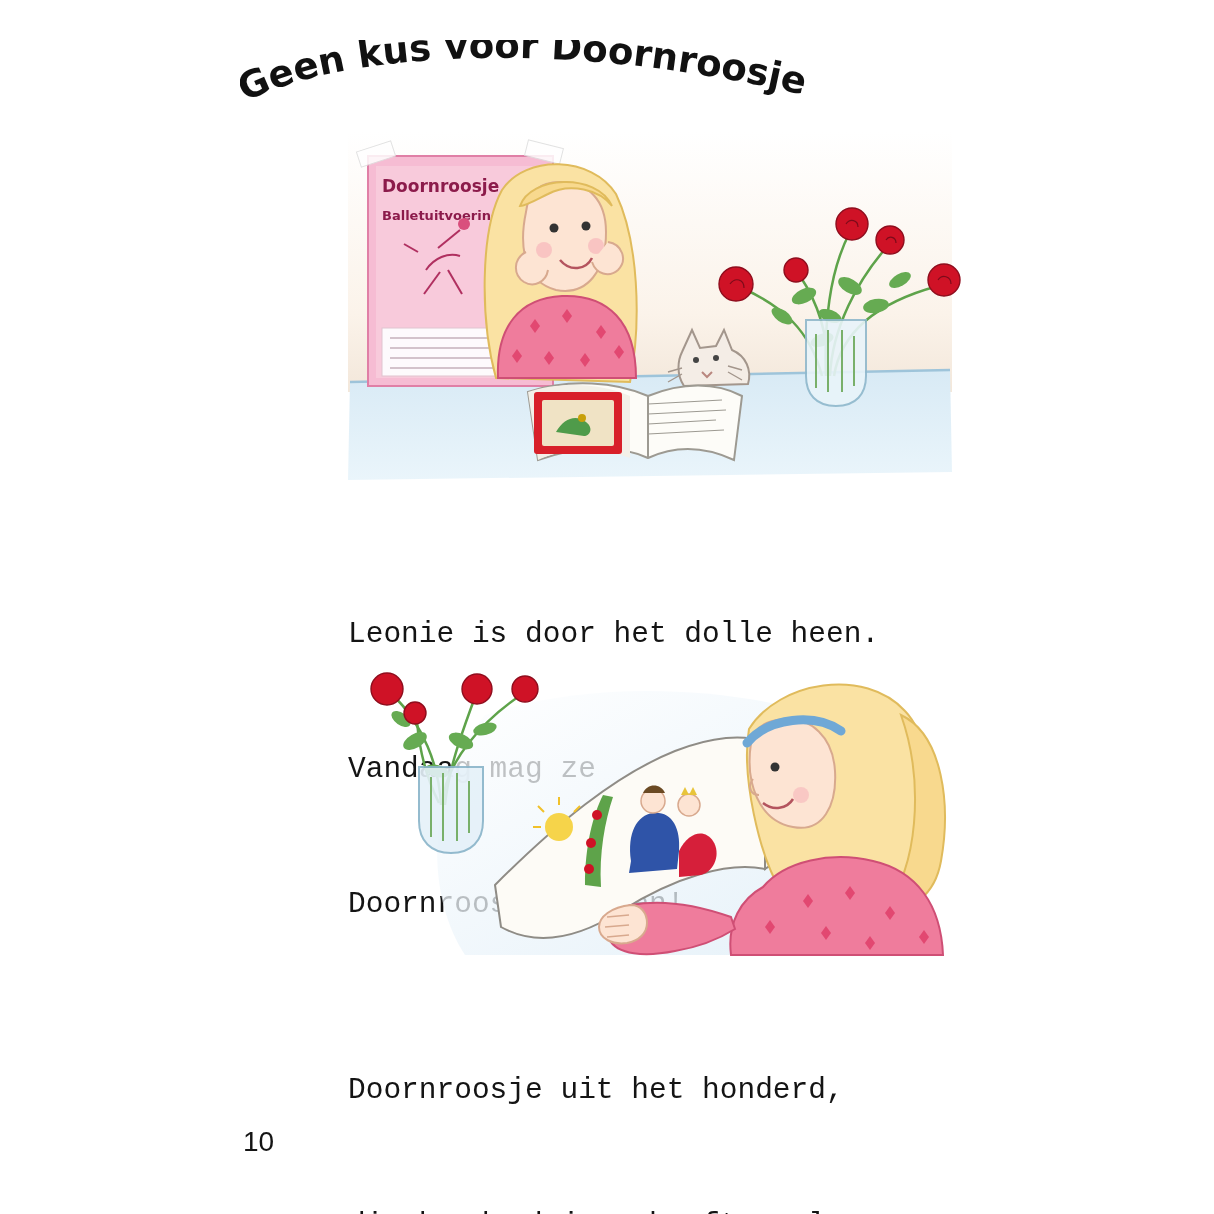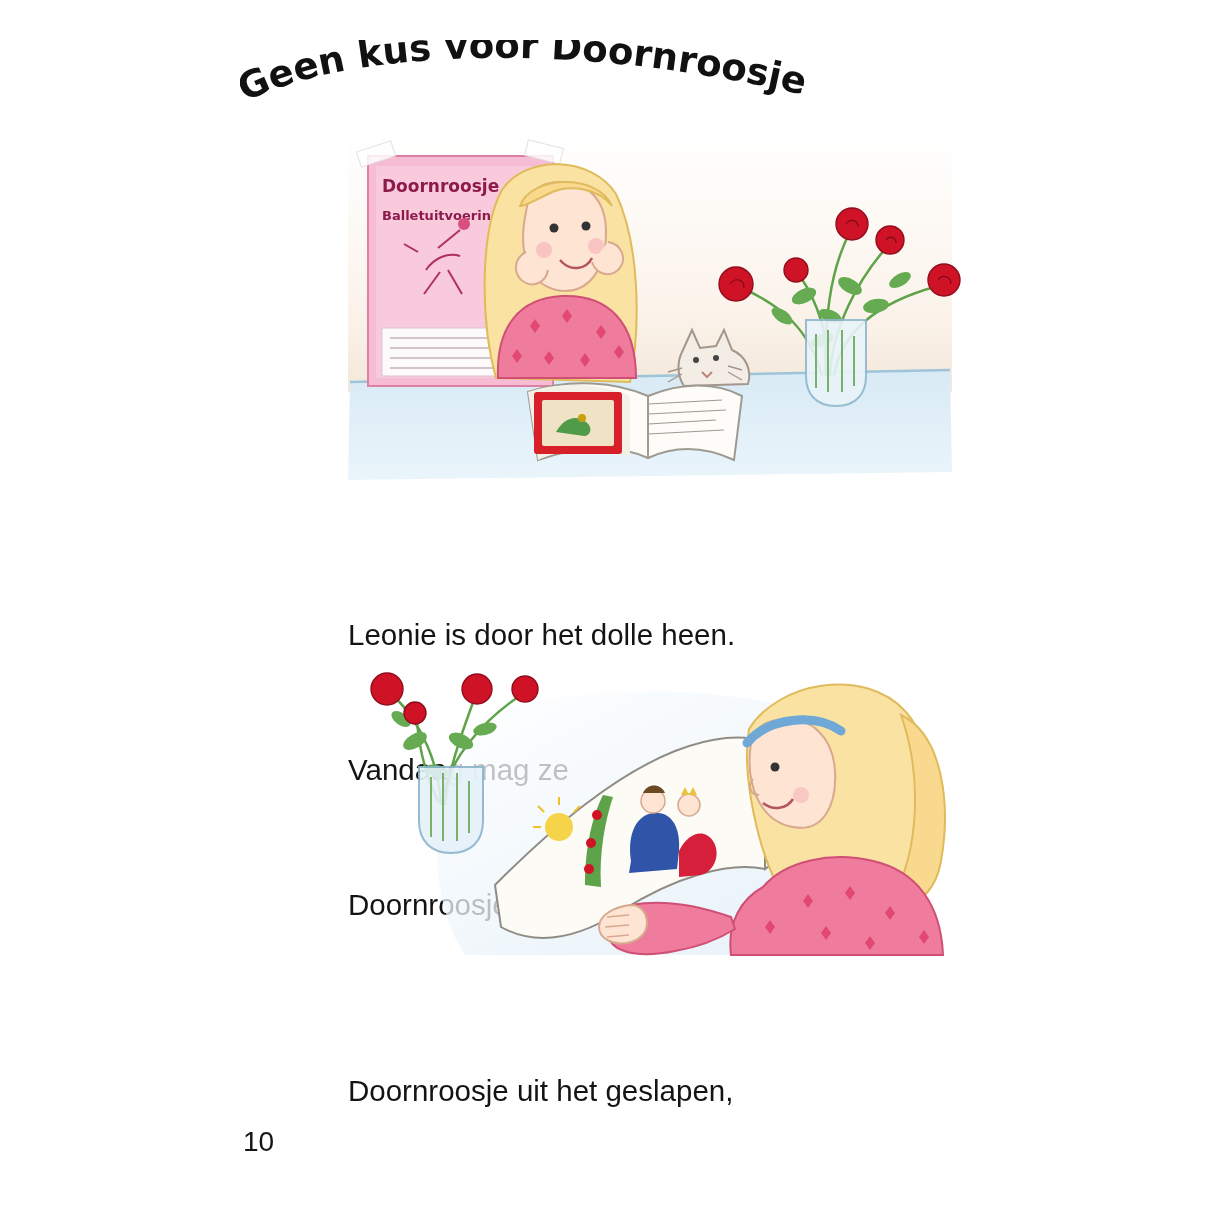--- a/index.html
+++ b/index.html
@@ -43,21 +43,21 @@
     position: absolute;
     left: 345px;
     top: 655px;
     width: 620px;
     height: 320px;
   }
 
   
   .para {
     position: absolute;
-    font-family: Liberation Sans, sans-serif;
+    font-family: Liberation Mono, monospace;
     font-size: 29.5px;
     line-height: 45px;
     color: #141414;
     white-space: pre;
   }
   .para1 { left: 348px; top: 522px; }
   .para2 { left: 348px; top: 978px; }
 
   .page-number {
     position: absolute;
@@ -336,21 +336,21 @@
         <g stroke="#d8a98e" stroke-width="1.6" fill="none">
           <path d="M262,262 l22,-2"></path>
           <path d="M260,272 l24,-2"></path>
           <path d="M262,282 l22,-2"></path>
         </g>
       </g>
     </svg>
   </div>
 
   <div class="para para2">
-    <span class="line">Doornroosje uit het geslapen,</span>
+    <span class="line">Doornroosje uit het honderd,</span>
     <span class="line">die honderd jaar heeft geslapen.</span>
     
     
   </div>
 
   <div class="page-number">10</div>
 
 </div>
 
 </body></html>

